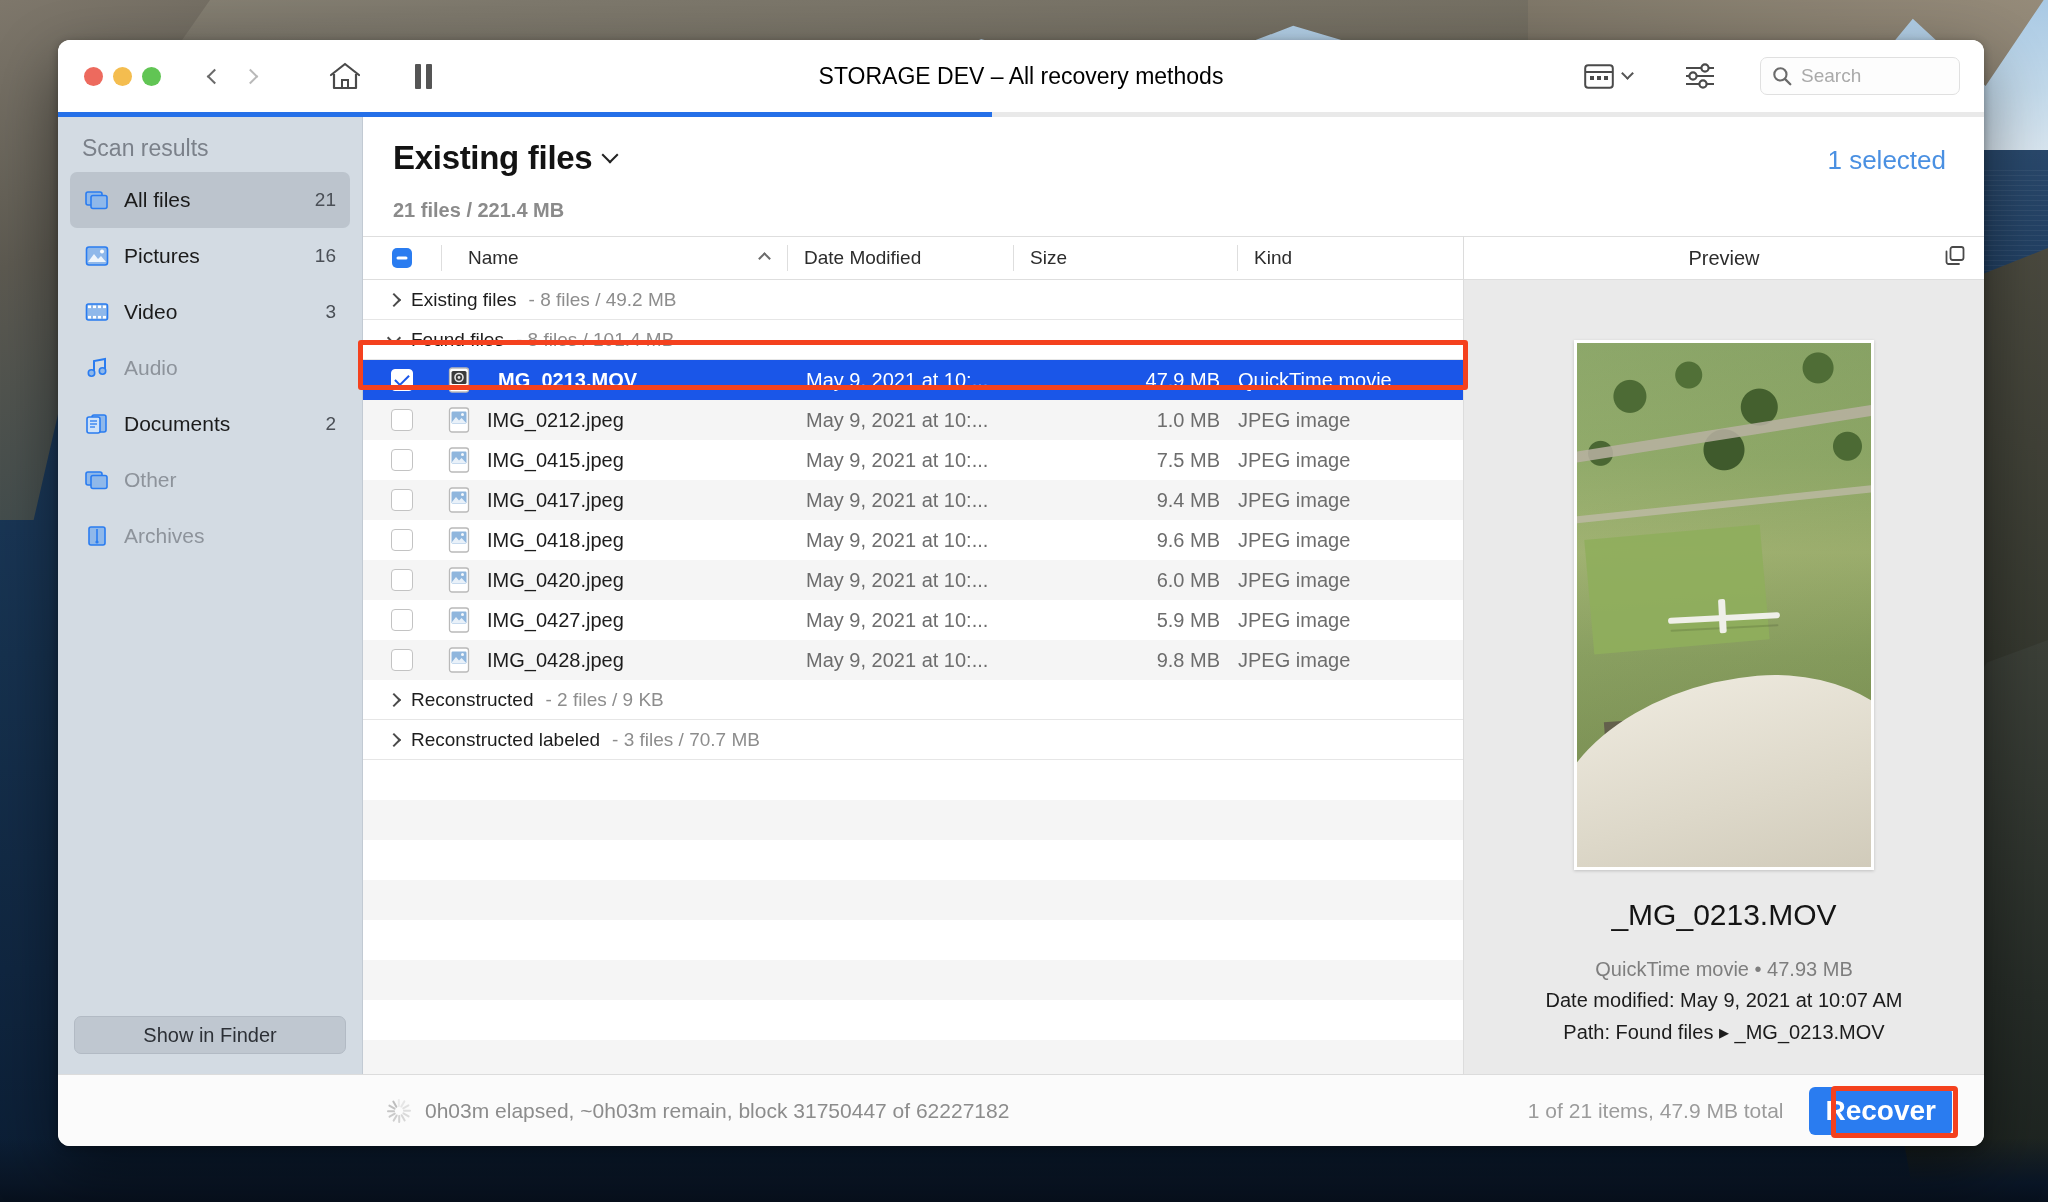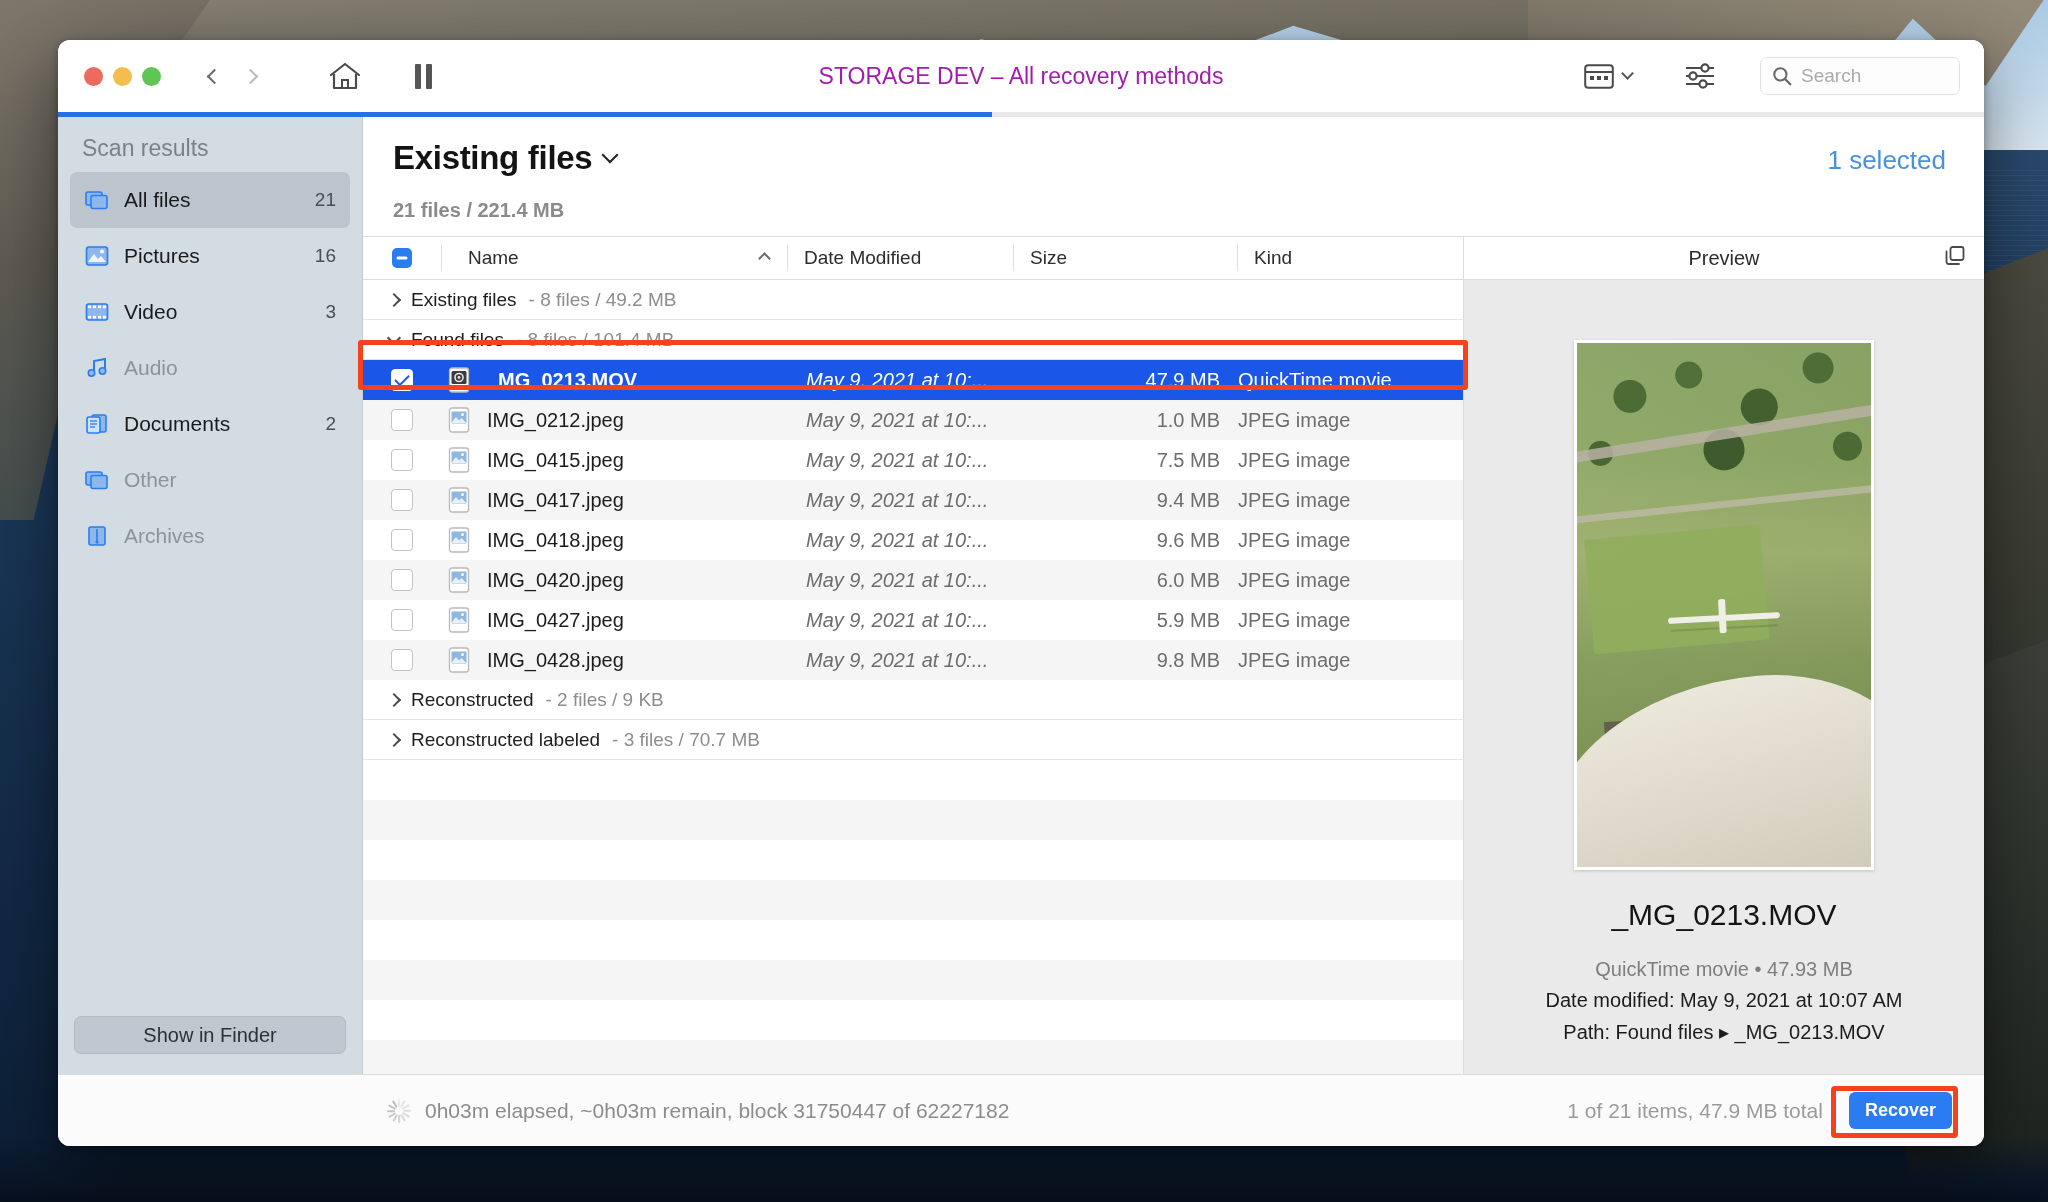--- a/index.html
+++ b/index.html
@@ -94,21 +94,21 @@
   .chev.left  { border-width: 0 0 2.4px 2.4px; transform: rotate(45deg); margin-left: 4px; }
   .chev.right { border-width: 2.4px 2.4px 0 0; transform: rotate(45deg); margin-right: 4px; border-color:#b9b9b9; }
 
   .home-btn { margin-left: 56px; display: flex; align-items: center; justify-content: center; width: 40px; height: 40px; }
   .pause-btn { margin-left: 50px; display: flex; gap: 5px; align-items: center; }
   .pause-bar { width: 6px; height: 25px; background: #555; border-radius: 1px; }
 
   .win-title {
     position: absolute; left: 0; right: 0; top: 0; height: 72px;
     display: flex; align-items: center; justify-content: center;
-    font-size: 23px; color: #a21caf; pointer-events: none;
+    font-size: 23px; color: #000000; pointer-events: none;
   }
   .toolbar-right {
     margin-left: auto; display: flex; align-items: center; gap: 0; z-index: 2;
   }
   .viewmode-btn { display: flex; align-items: center; gap: 9px; padding: 4px 6px; }
   .small-chev-down {
     width: 9px; height: 9px; border-right: 2.2px solid #555; border-bottom: 2.2px solid #555;
     transform: rotate(45deg); margin-top: -5px;
   }
   .filter-btn { margin-left: 46px; display: flex; align-items: center; justify-content: center; }
@@ -235,21 +235,21 @@
     background: #fff; border-color: #fff;
     display: flex; align-items: center; justify-content: center;
   }
   .cbox.checked::after {
     content: ""; width: 6px; height: 12px;
     border-right: 2.6px solid #1a56e8; border-bottom: 2.6px solid #1a56e8;
     transform: rotate(45deg) translate(-1px,-1px);
   }
   .cell-icon { width: 36px; display: flex; align-items: center; justify-content: center; }
   .cell-name { flex: 1; padding-left: 10px; }
-  .cell-date { width: 225px; padding-left: 16px; color: #6d6d6d; font-style: italic; }
+  .cell-date { width: 225px; padding-left: 16px; color: #6d6d6d; }
   .cell-size { width: 223px; text-align: right; padding-right: 18px; color: #6d6d6d; }
   .cell-kind { width: 225px; padding-left: 0; color: #6d6d6d; }
 
   .filler-rows { display: flex; flex-direction: column; }
   .filler-row { height: 40px; }
   .filler-row.alt { background: #f5f5f5; }
 
   
   .red-annot {
     position: absolute;
@@ -348,21 +348,21 @@
   .status-progress { display: flex; align-items: center; gap: 14px; padding-left: 24px; }
   .spinner { width: 24px; height: 24px; position: relative; }
   .spinner i {
     position: absolute; left: 50%; top: 50%; width: 2.4px; height: 8px;
     background: #b9b9b9; border-radius: 2px; transform-origin: 50% 0;
   }
   .status-text { font-size: 21px; color: #8c8c8c; }
   .status-right { margin-left: auto; display: flex; align-items: center; gap: 26px; padding-right: 32px; }
   .status-items { font-size: 21px; color: #9b9b9b; }
   .recover-btn {
-    background: #2a7cf0; color: #fff; font-size: 18px; font-weight: 600;
+    background: #2a7cf0; color: #fff; font-size: 28px; font-weight: 600;
     border-radius: 6px; padding: 8px 16px;
   }
   .recover-annot {
     position: absolute; border: 5px solid #f4411e; border-radius: 4px; pointer-events: none; z-index: 40;
   }
 </style>
 </head>
 <body>
 
 <div id="wallpaper">

